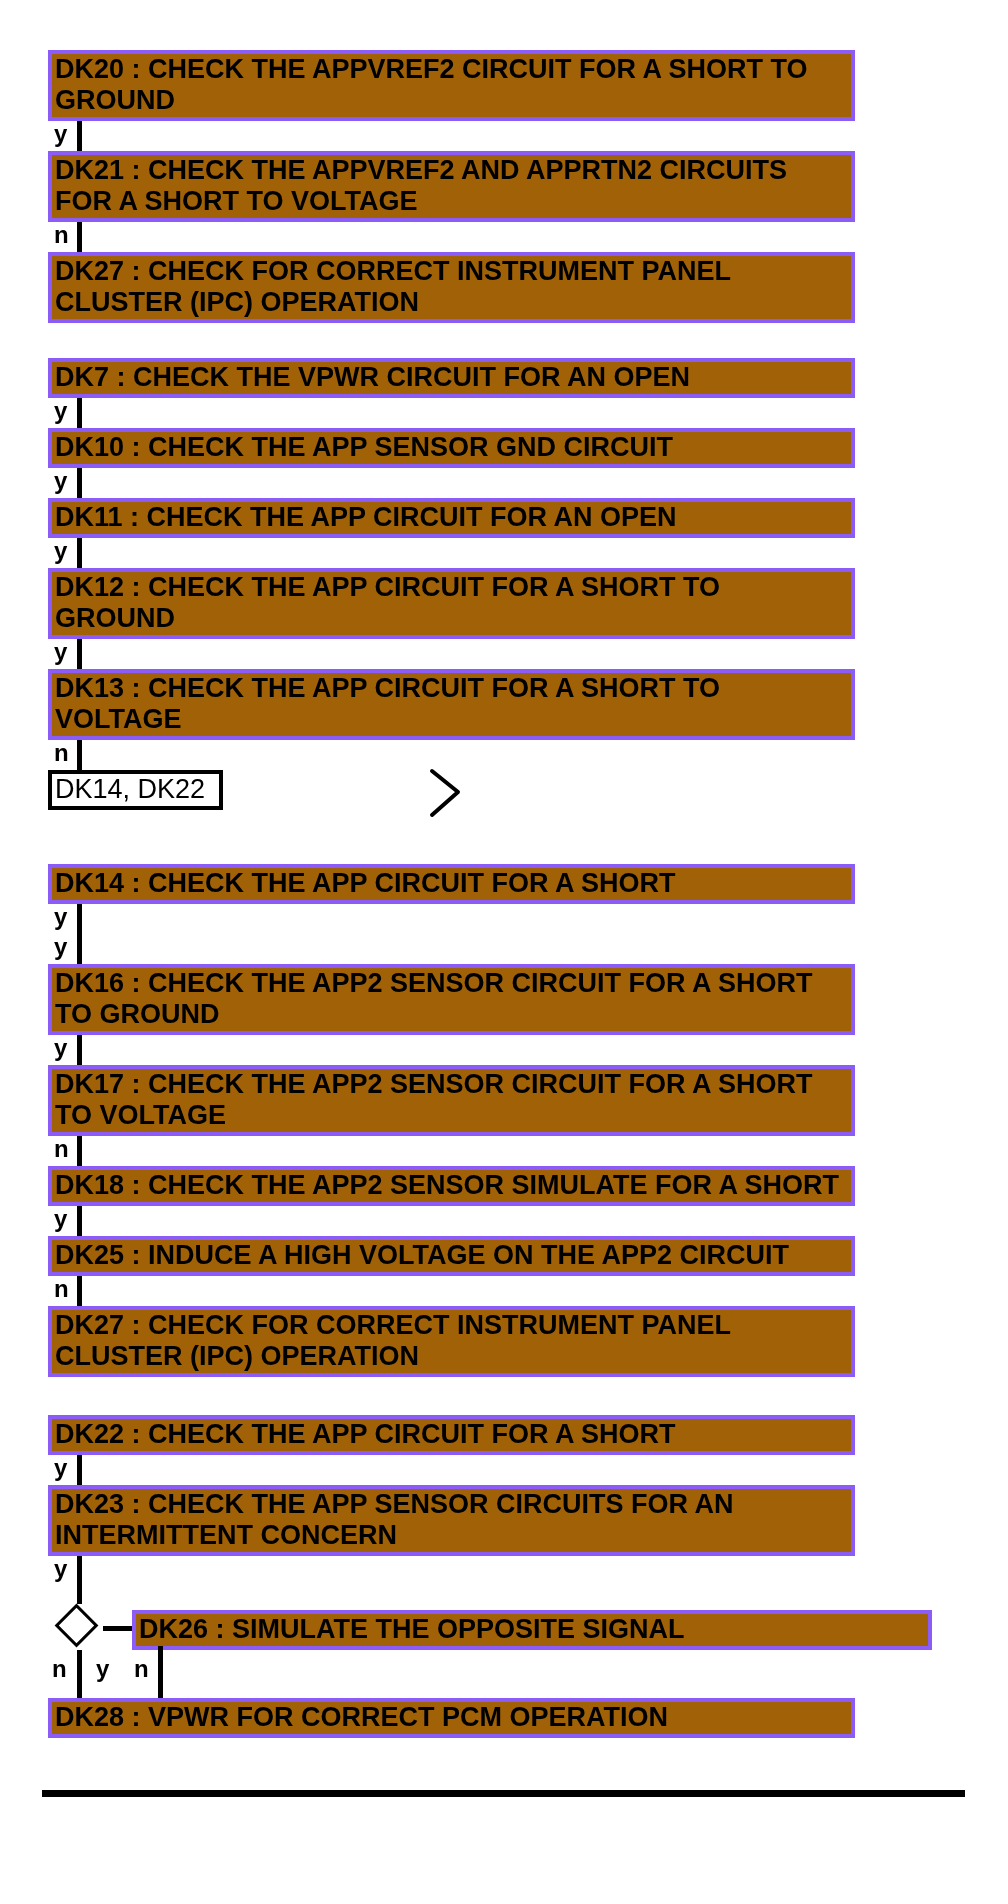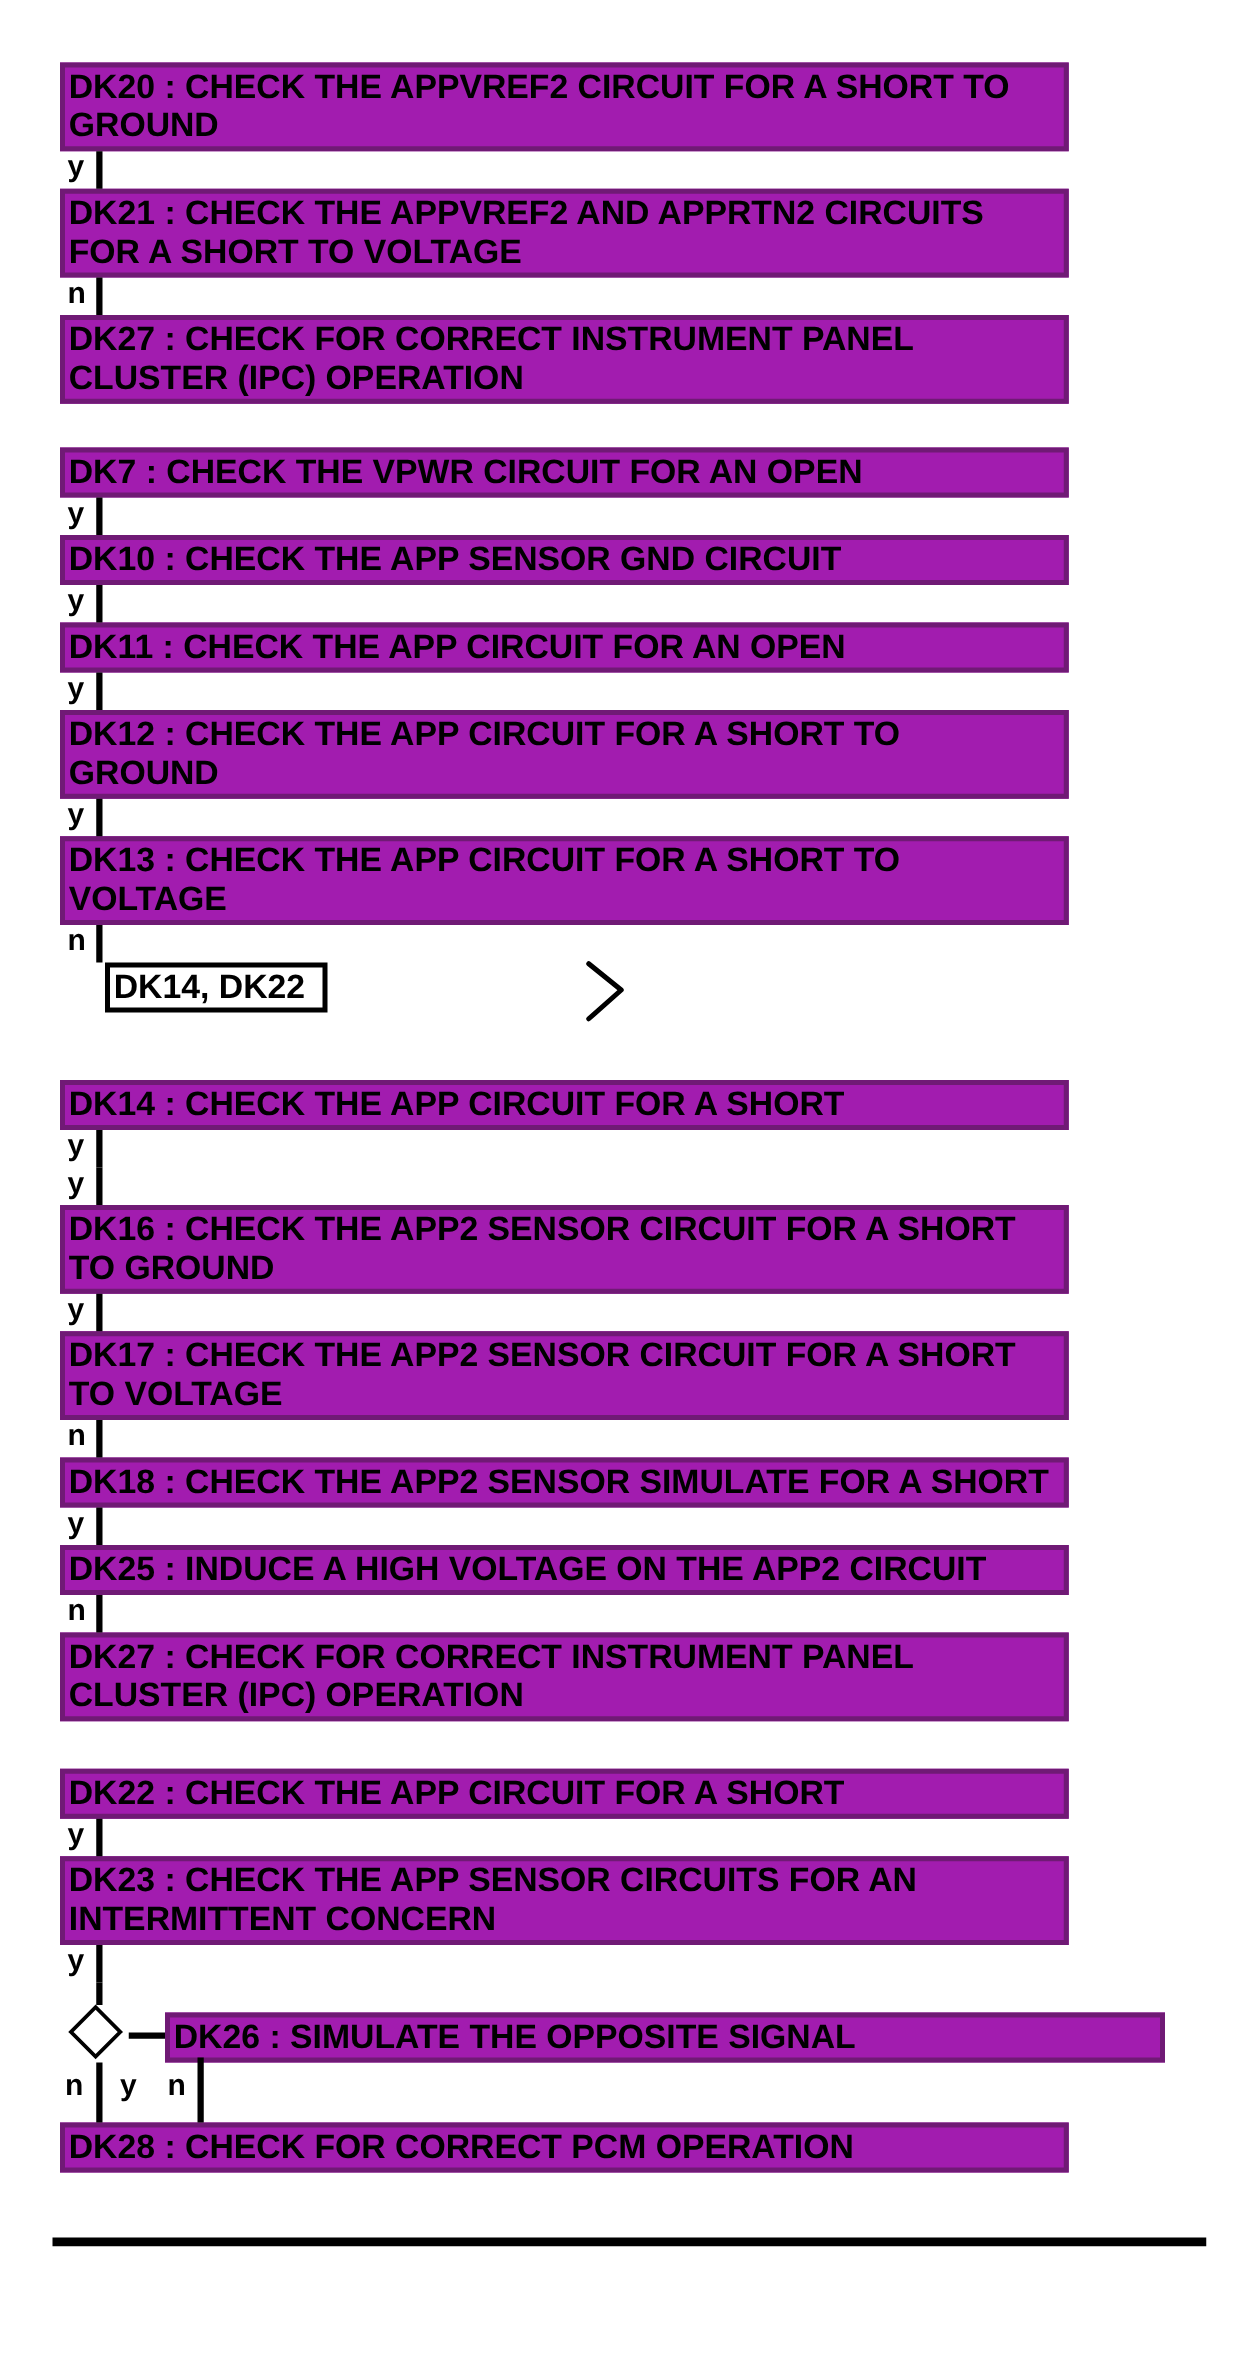--- a/index.html
+++ b/index.html
@@ -3,29 +3,29 @@
 <meta charset="utf-8">
 <style>
   * { margin:0; padding:0; box-sizing:border-box; }
   html,body { background:#ffffff; }
   body {
     width:1008px; height:1904px; position:relative; overflow:hidden;
     font-family:"Liberation Sans", sans-serif; color:#000;
   }
   .flow { position:absolute; left:48px; top:50px; width:807px; }
   .box {
-    border:4px solid #701a75; background:#a21caf;
+    border:4px solid #8b5cf6; background:#a16207;
     font-weight:700; font-size:27px; line-height:31px;
     padding:0 4px 1px 3px; white-space:pre-line; letter-spacing:0;
   }
   .refrow { display:flex; align-items:flex-start; }
   .refbox {
     border:4px solid #000; background:#fff; display:inline-block;
-    font-weight:700; font-size:27px; line-height:31px;
-    padding:0 14px 1px 3px; white-space:nowrap;margin-left:36px;
+    font-weight:400; font-size:27px; line-height:31px;
+    padding:0 14px 1px 3px; white-space:nowrap;
   }
   .chev { margin-left:205px; margin-top:-2px; }
   .connector { position:relative; height:30px; }
   .cline { position:absolute; left:29px; top:0; width:5px; height:100%; background:#000; }
   .clabel {
     position:absolute; left:6px; top:0;
     font-weight:700; font-size:24px; line-height:26px;
   }
   .gap-a { height:35px; } .gap-b { height:46px; } .gap-c { height:38px; }
   .decision { position:relative; height:112px; }
@@ -152,16 +152,16 @@
     <span class="dline" style="left:29px; top:64px; height:48px;"></span>
     <span class="hline" style="left:55px; top:40px; width:31px;"></span>
     <span class="diamond"></span>
     <span class="dlabel" style="left:4px; top:70px;">n</span>
     <span class="dlabel" style="left:48px; top:70px;">y</span>
     <div class="box dk26box">DK26 : SIMULATE THE OPPOSITE SIGNAL</div>
     <span class="dline" style="left:110px; top:60px; height:52px;"></span>
     <span class="dlabel" style="left:86px; top:70px;">n</span>
   </div>
 
-  <div class="box">DK28 : CHECK FOR CORRECT PCM OPERATION</div>
+  <div class="box">DK28 : VPWR FOR CORRECT PCM OPERATION</div>
 
   <div class="bottomrule"></div>
 </div>
 
 </body></html>

